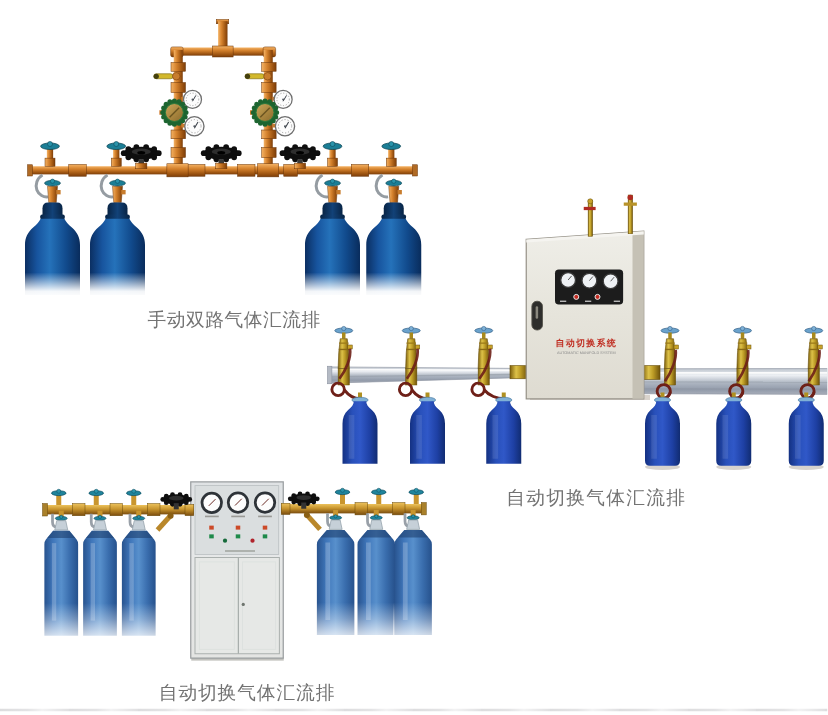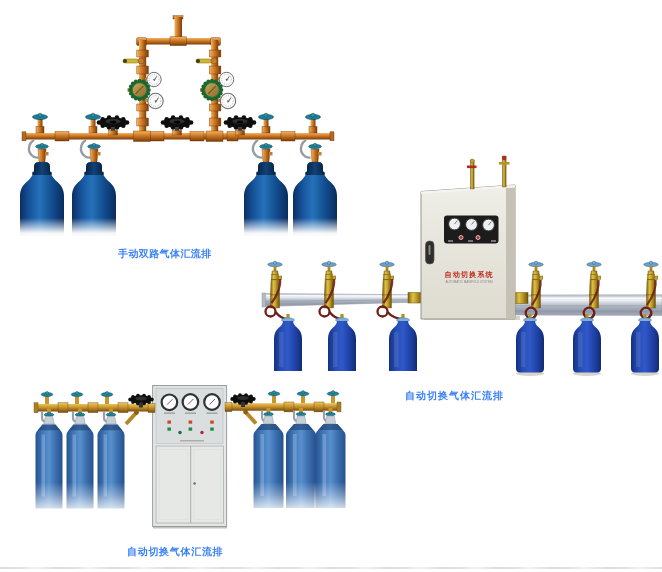--- a/index.html
+++ b/index.html
@@ -1,17 +1,17 @@
 <!DOCTYPE html>
 <html><head>
 <meta charset="utf-8">
 <style>
 html,body{margin:0;padding:0}
 body{width:662px;height:572px;background:#fff;font-family:"Liberation Sans",sans-serif;position:relative;overflow:hidden}
-.cap{position:absolute;font-weight:bold;color:#3b82f6;font-size:10px;letter-spacing:0.4px;white-space:nowrap}
+.cap{position:absolute;font-weight:normal;color:#737373;font-size:15px;letter-spacing:0.4px;white-space:nowrap}
 svg{position:absolute}
 #botline{position:absolute;left:0;top:567px;width:662px;height:2px;opacity:0.8;background:repeating-linear-gradient(90deg,#d4d4d6 0px,#dcdcde 22px,#efeff0 34px,#d8d8da 55px)}
 </style>
 </head>
 <body>
 
 <svg id="s2" style="left:240px;top:145px" width="422" height="245" viewBox="240 145 422 245">
 <defs>
 <linearGradient id="silver" x1="0" y1="0" x2="0" y2="1">
  <stop offset="0" stop-color="#bdc4cd"></stop>

